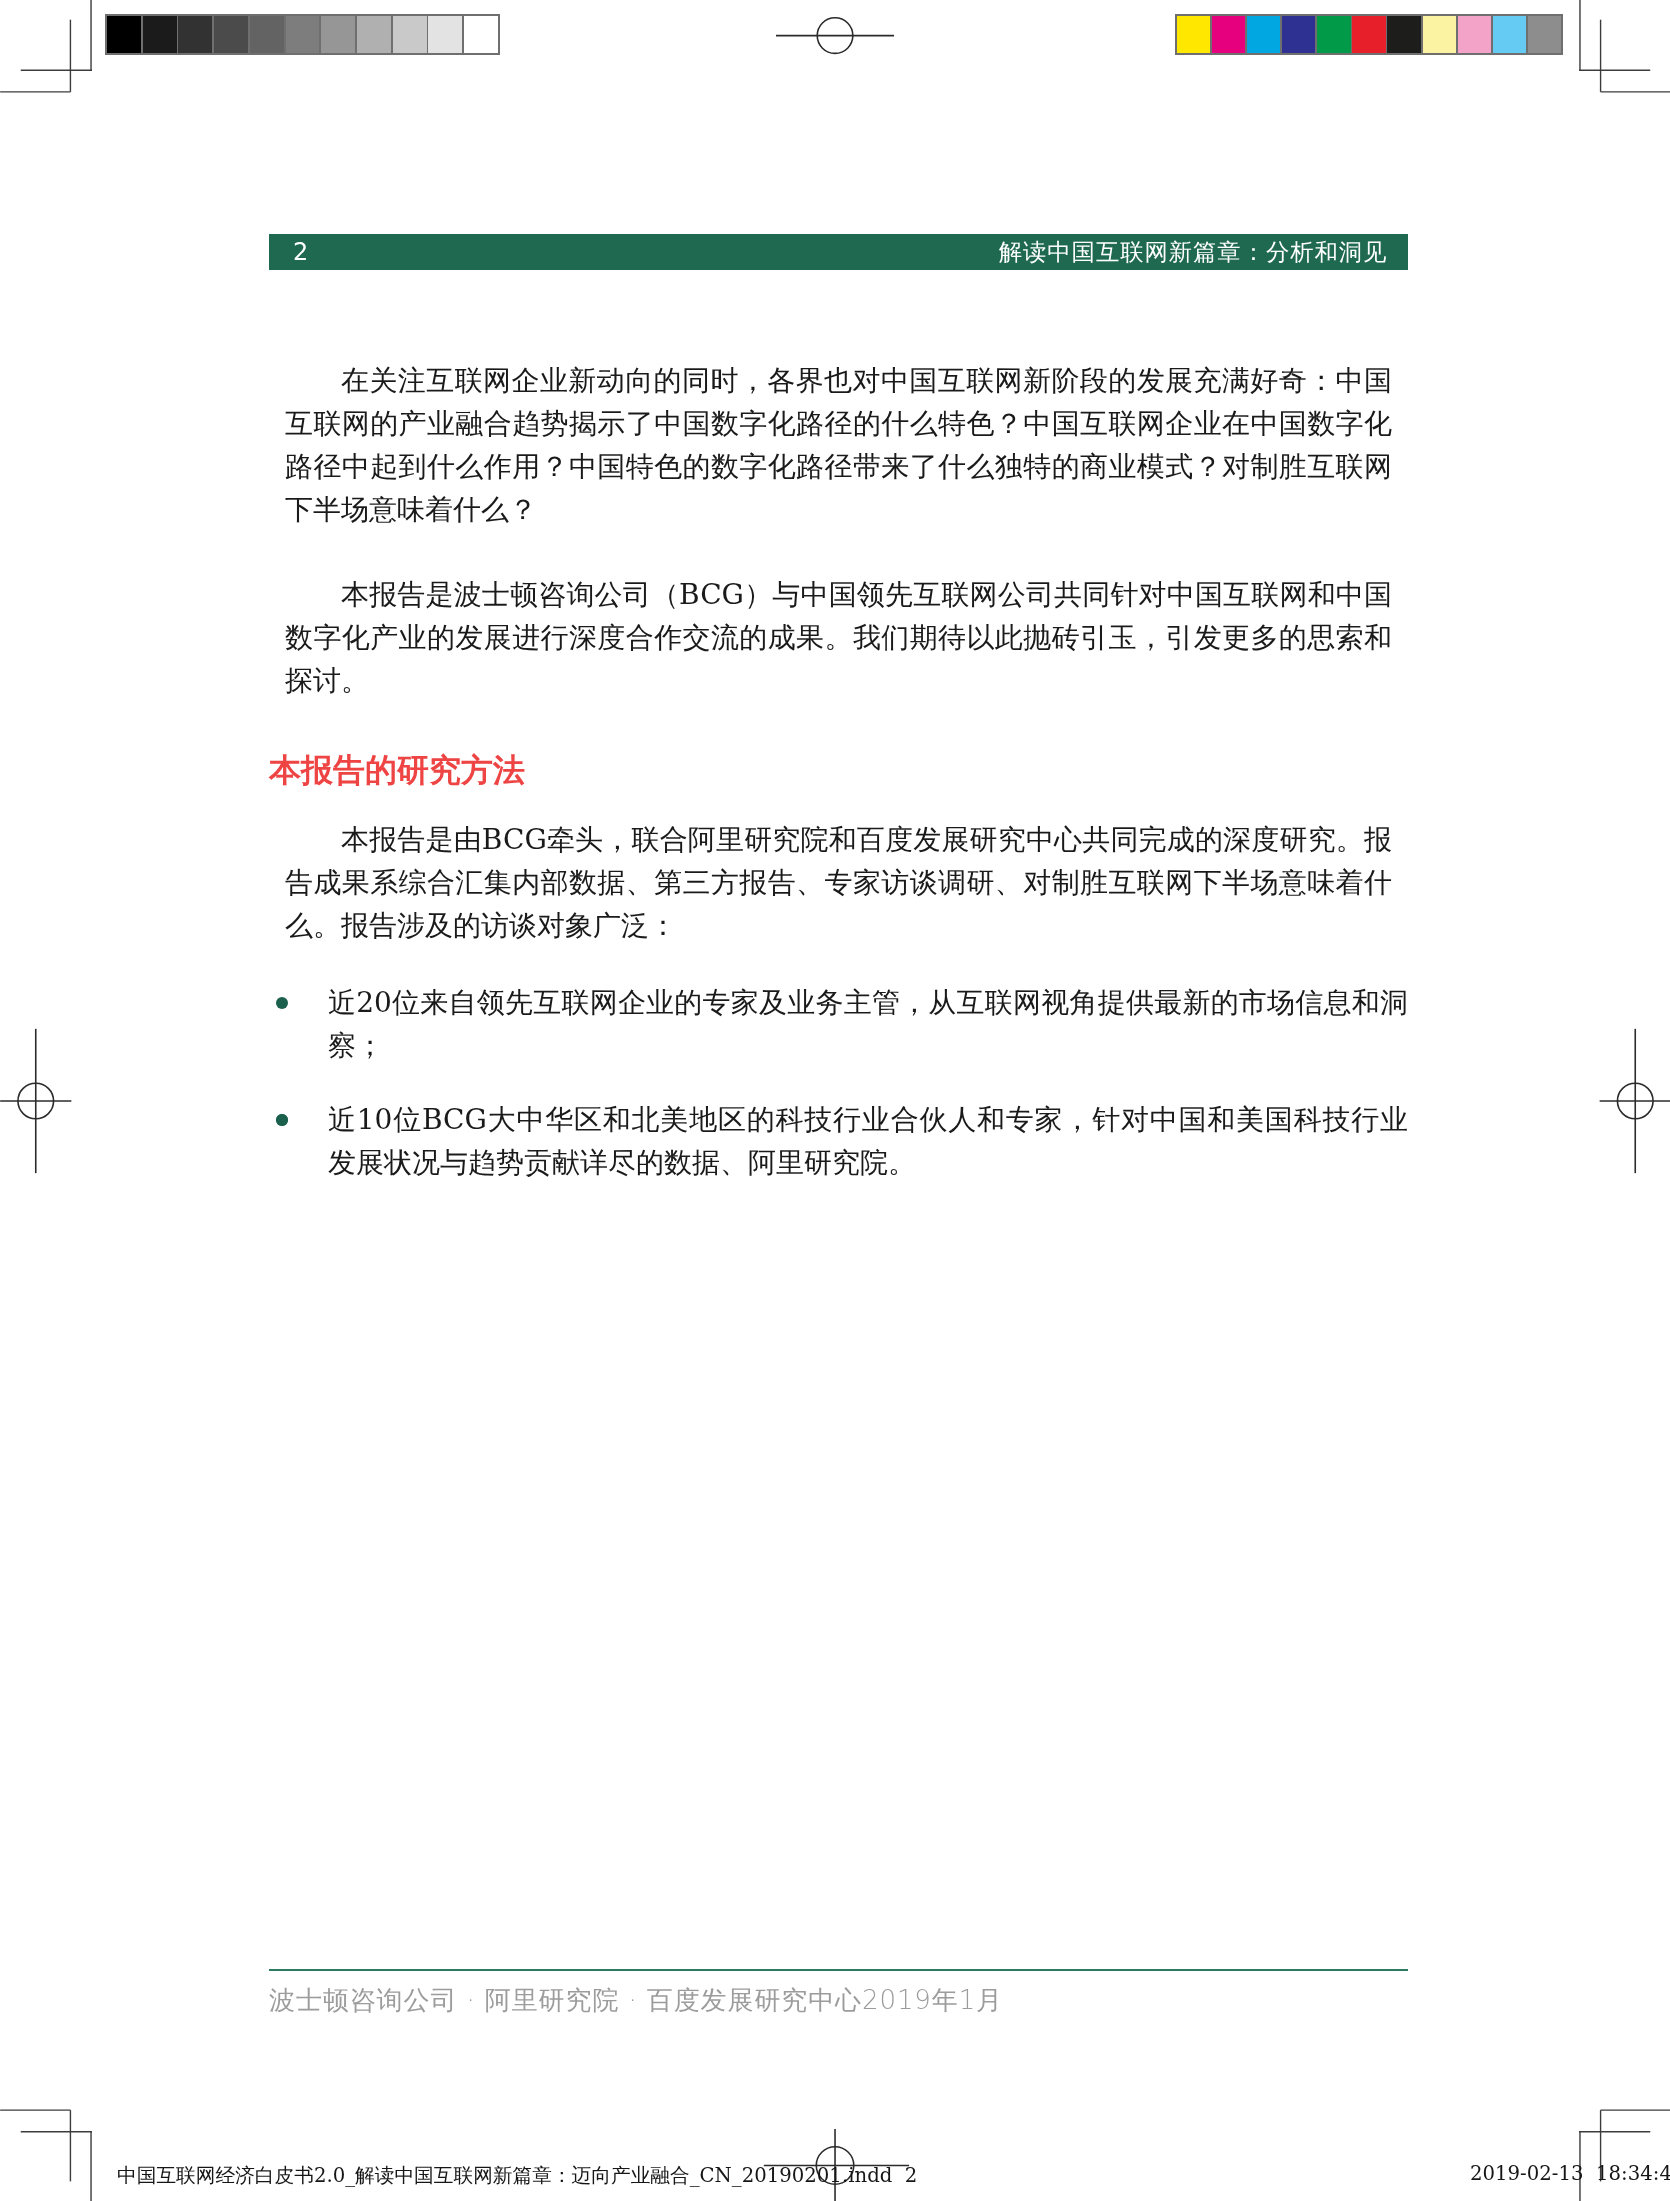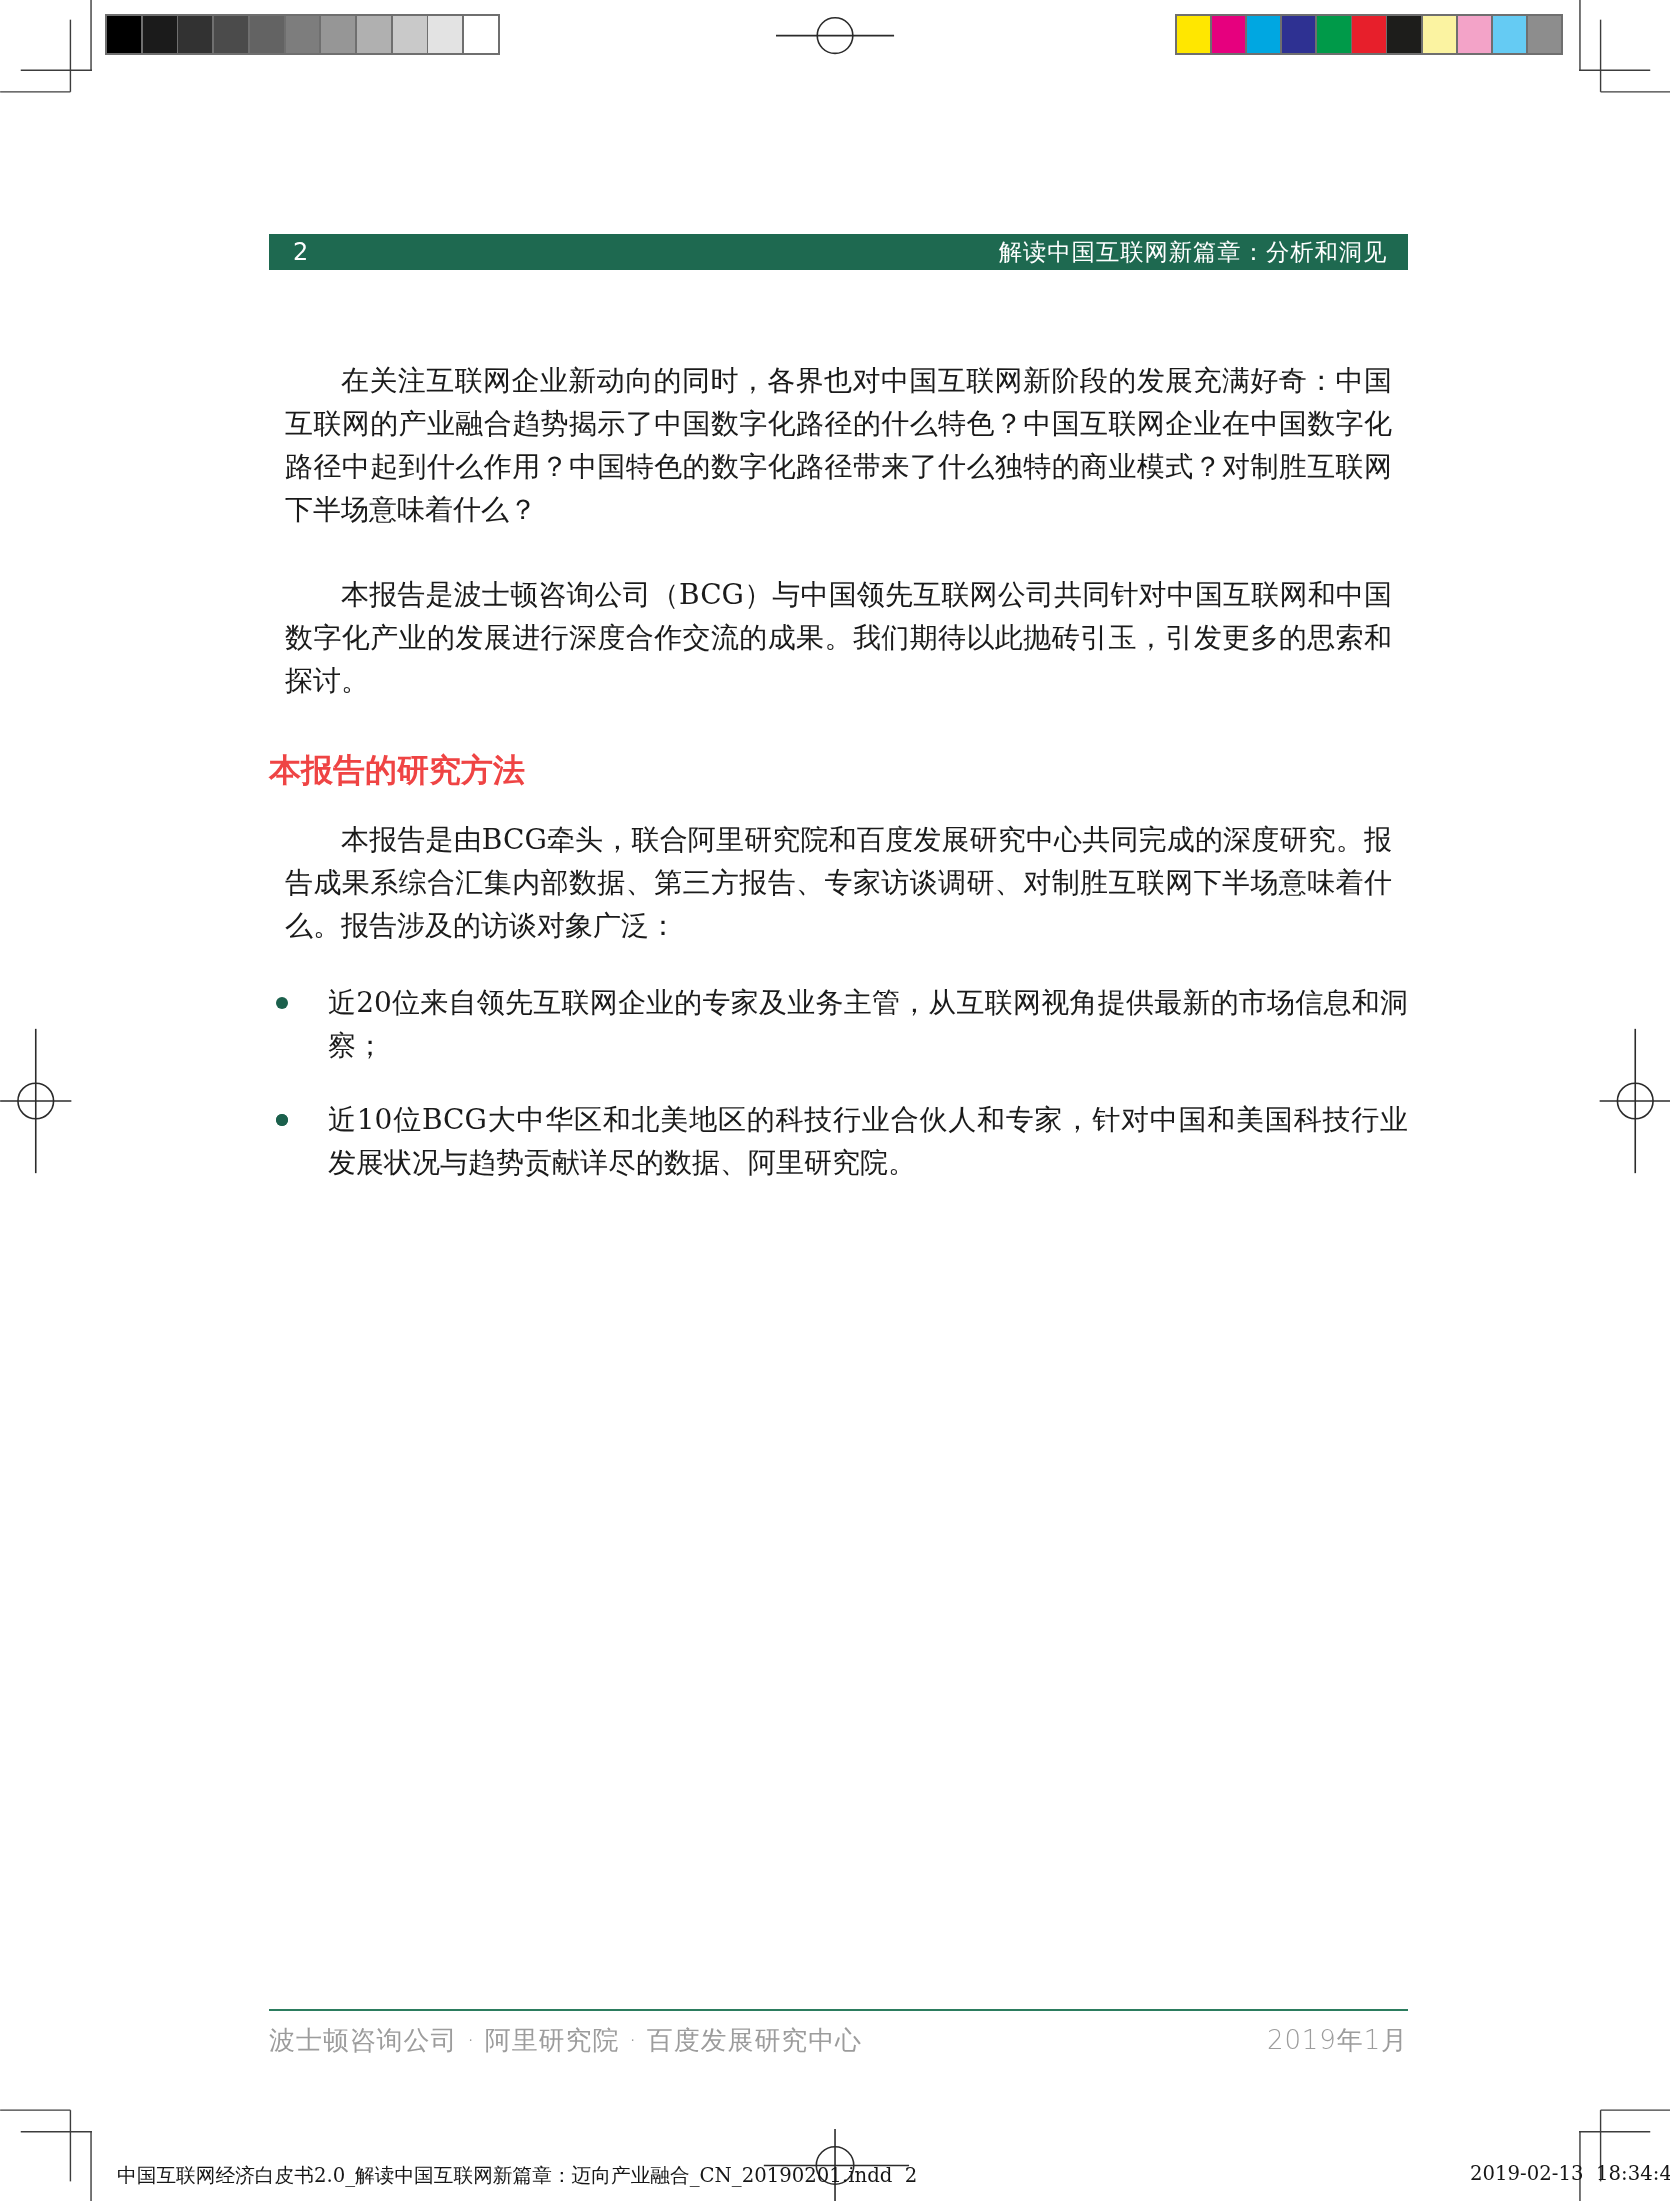--- a/index.html
+++ b/index.html
@@ -43,23 +43,23 @@
     position:relative;padding-left:59px;text-indent:0;margin:0;
   }
   #content li + li{margin-top:31px;}
   .bullet-dot{
     position:absolute;left:6.6px;top:16px;width:12px;height:12px;border-radius:50%;
   }
   
   #footer{
     position:absolute;left:269px;top:1969px;width:1139px;
     border-top:2.8px solid #2c7c5f;padding-top:12px;box-sizing:border-box;
-    display:flex;justify-content:space-between;align-items:baseline;
+    display:flex;justify-content:flex-start;align-items:baseline;
     font-family:"DejaVu Sans","Liberation Sans",sans-serif;
-    font-weight:300;font-size:26px;color:#9c9c9c;letter-spacing:0.9px;margin-top:40px;
+    font-weight:300;font-size:26px;color:#9c9c9c;letter-spacing:0.9px;
   }
   
   .slug{
     position:absolute;top:2162px;font-size:19.7px;color:#161616;
     font-family:"DejaVu Serif","Liberation Serif",serif;white-space:pre;
   }
   #slug-filename{left:117px;}
   #slug-timestamp{left:1470px;}
 </style>
 </head>

